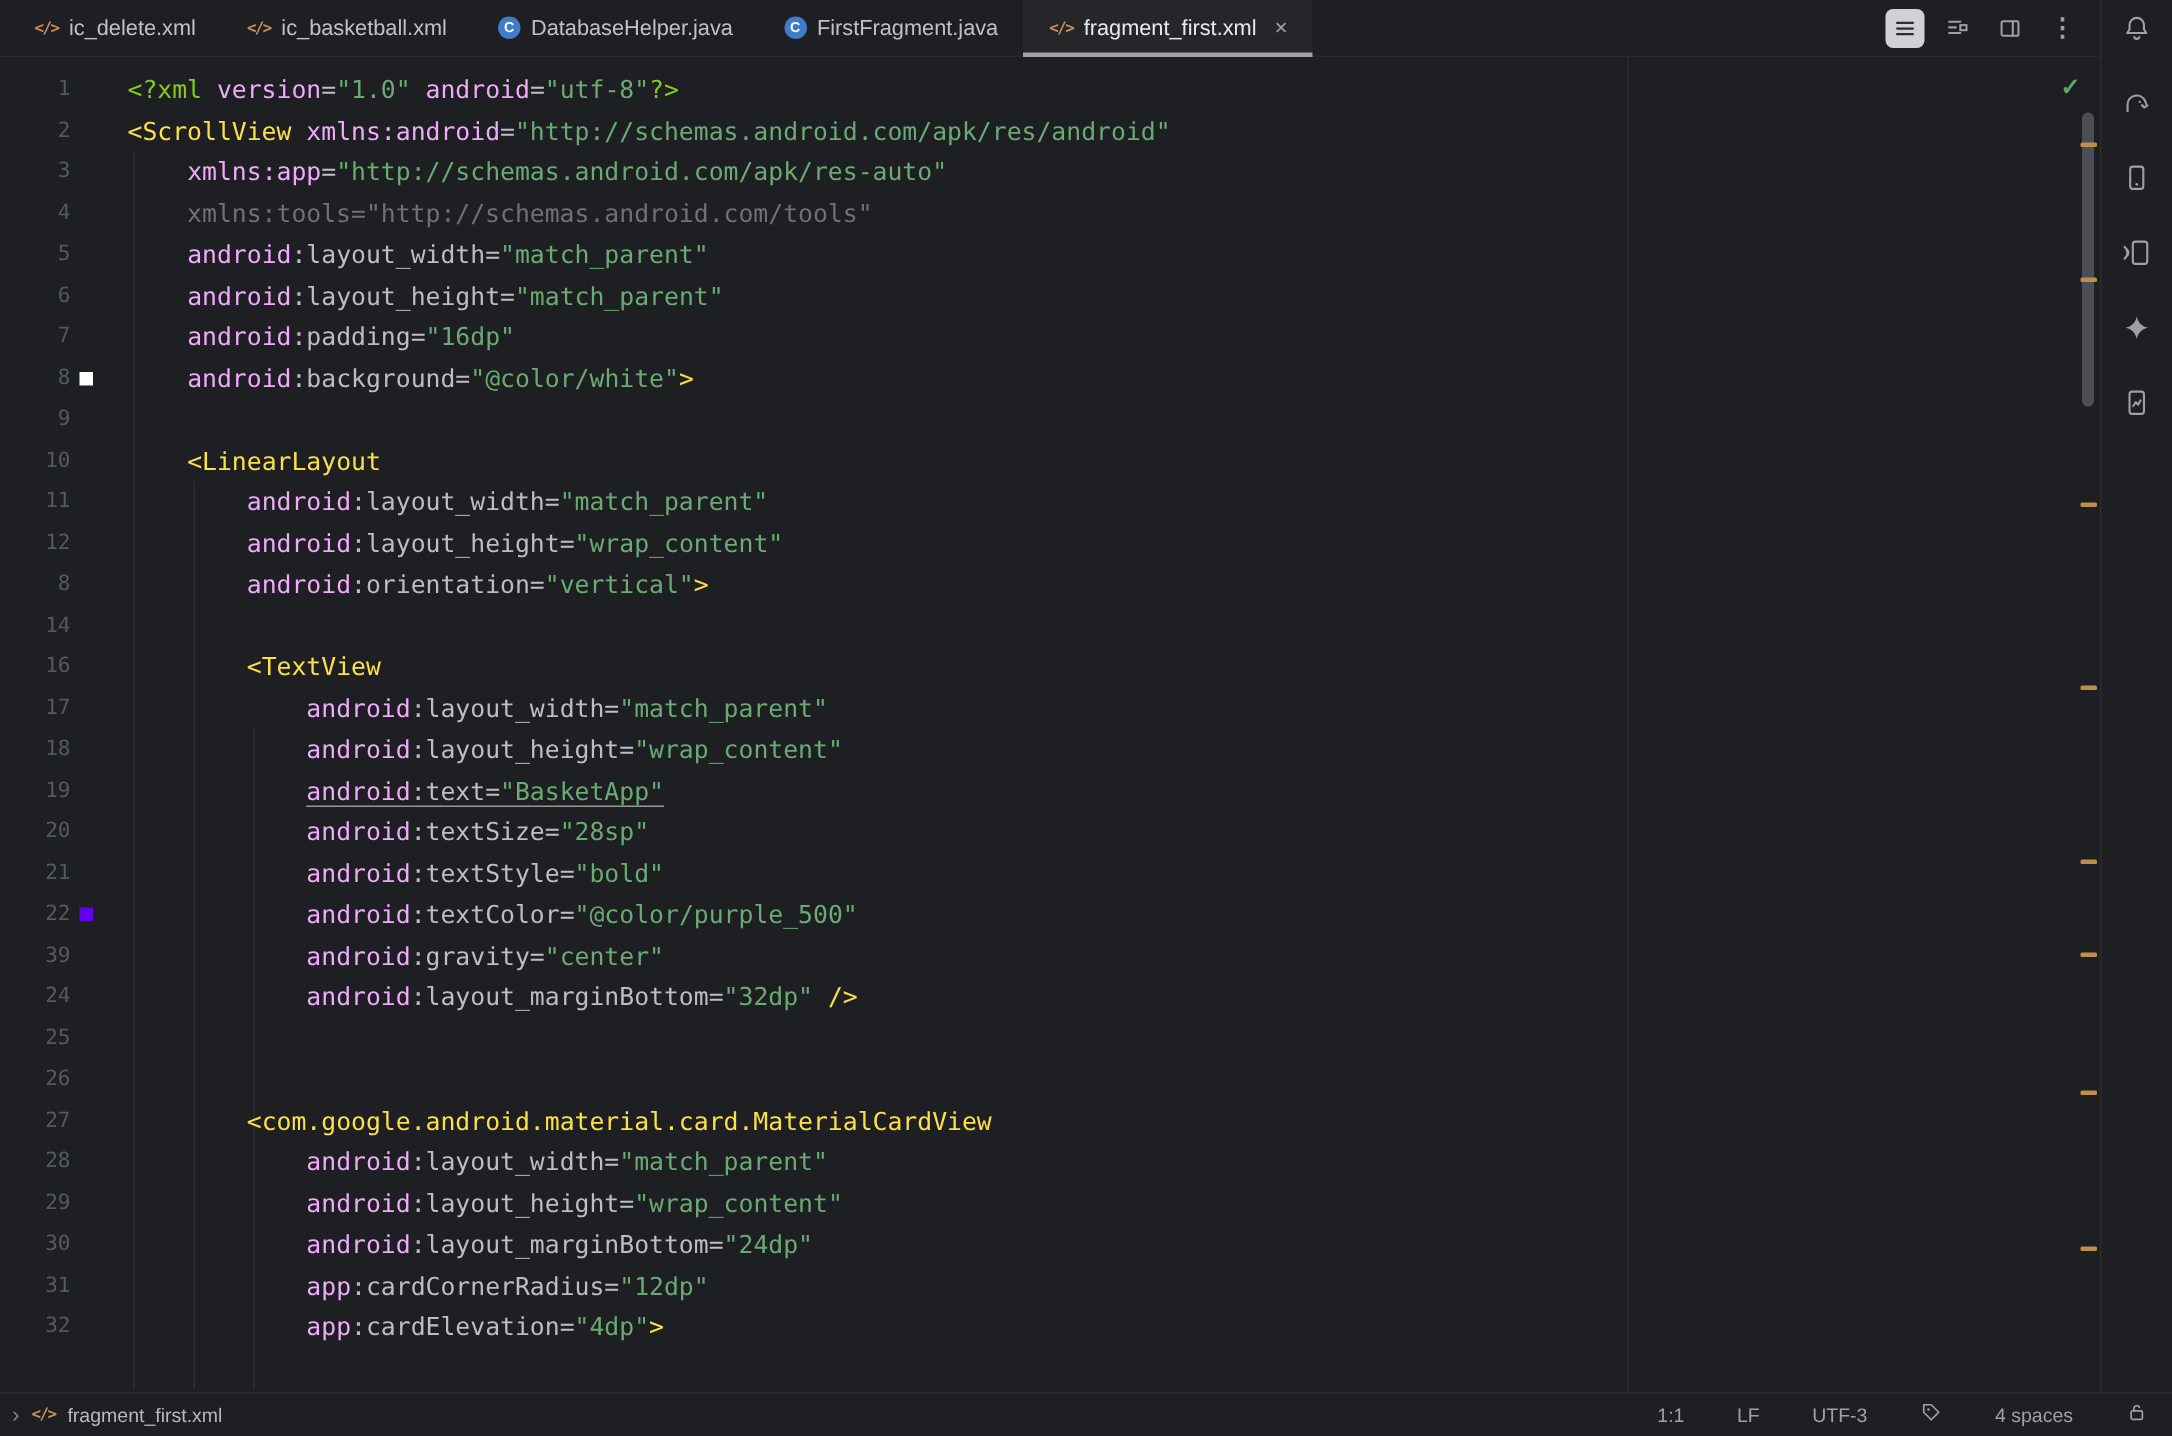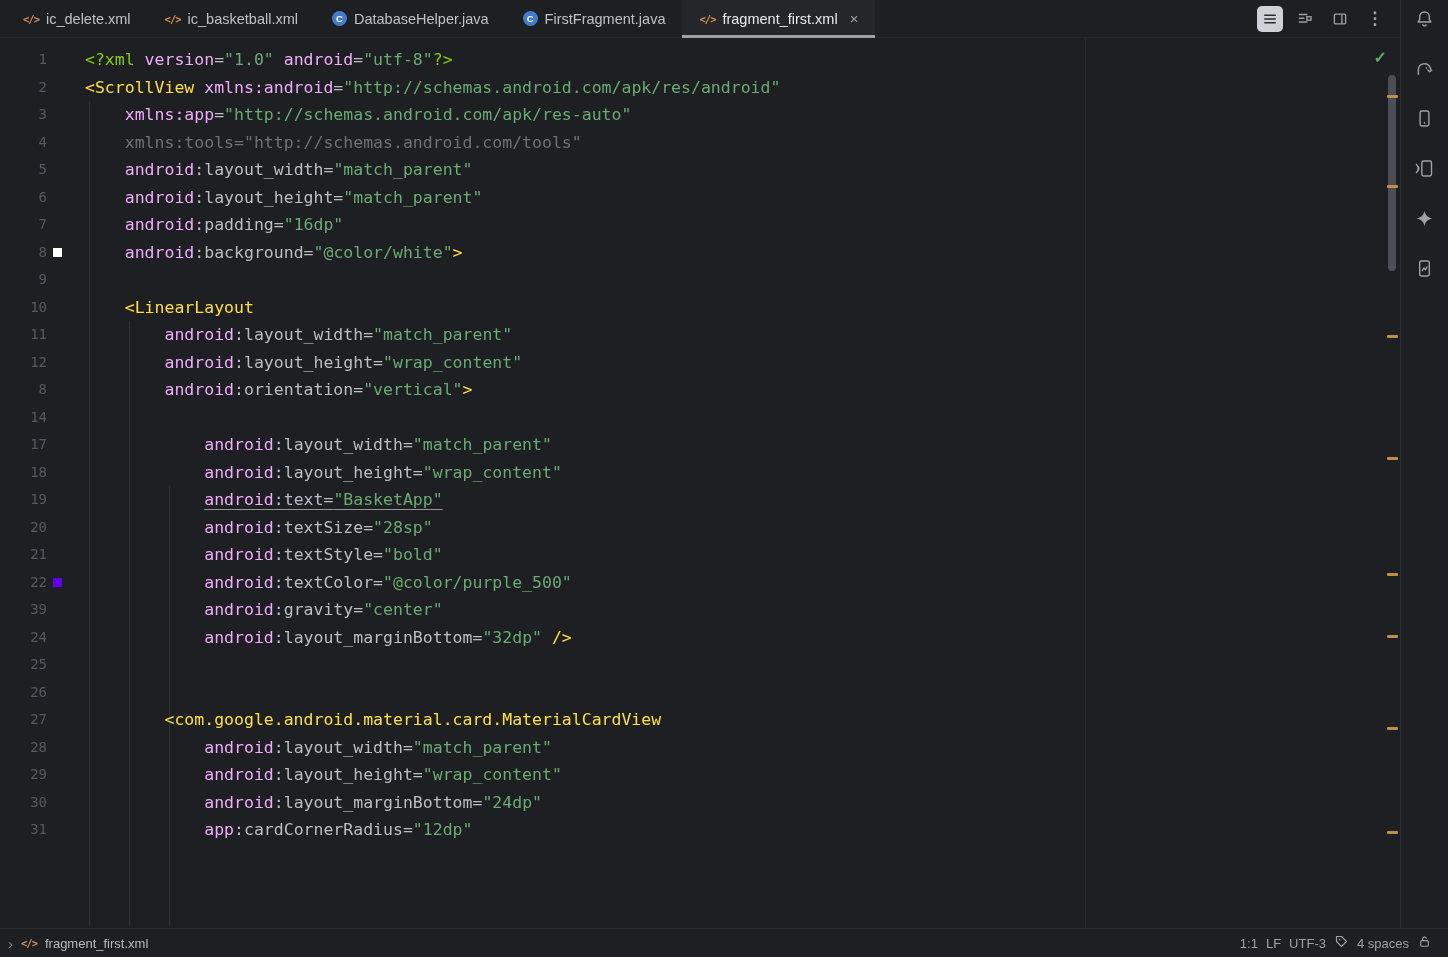--- a/index.html
+++ b/index.html
@@ -41,21 +41,21 @@
 
   
   .right-strip{width:48px;box-sizing:border-box;border-left:1px solid #2b2d31;display:flex;flex-direction:column;align-items:center;padding-top:6px;gap:26px;}
   .tool-btn{width:24px;height:24px;display:flex;align-items:center;justify-content:center;flex:none;}
 
   
   .status-bar{height:29px;box-sizing:border-box;border-top:1px solid #2b2d31;display:flex;align-items:center;justify-content:space-between;padding:0 16px 0 8px;font-size:13px;color:#9ca1a8;}
   .sb-left{display:flex;align-items:center;gap:8px;}
   .sb-chevron{color:#7f838a;font-size:15px;line-height:1;}
   .sb-file{color:#b6bac0;}
-  .sb-right{display:flex;align-items:center;gap:8px;justify-content:space-between;}
+  .sb-right{display:flex;align-items:center;gap:35px;justify-content:space-between;}
   .sb-item{white-space:nowrap;}
 </style>
 </head>
 <body>
 
 <div class="app">
   <div class="top">
     <div class="left-col">
 
       <div class="tab-bar">
@@ -192,20 +192,26 @@
               <div class="code-cell"><span class="pln">        </span><span class="ns">android</span><span class="pln">:orientation=</span><span class="str">"vertical"</span><span class="tag">&gt;</span></div>
             </div>
             <div class="line-row">
               <div class="gutter-cell">
                 <span class="ln">14</span>
               </div>
               <div class="code-cell"></div>
             </div>
             <div class="line-row">
               <div class="gutter-cell">
+                <span class="ln">16</span>
+              </div>
+              <div class="code-cell"><span class="pln">        </span><span class="tag">&lt;TextView</span></div>
+            </div>
+            <div class="line-row">
+              <div class="gutter-cell">
                 <span class="ln">17</span>
               </div>
               <div class="code-cell"><span class="pln">            </span><span class="ns">android</span><span class="pln">:layout_width=</span><span class="str">"match_parent"</span></div>
             </div>
             <div class="line-row">
               <div class="gutter-cell">
                 <span class="ln">18</span>
               </div>
               <div class="code-cell"><span class="pln">            </span><span class="ns">android</span><span class="pln">:layout_height=</span><span class="str">"wrap_content"</span></div>
             </div>
@@ -279,20 +285,26 @@
               <div class="gutter-cell">
                 <span class="ln">30</span>
               </div>
               <div class="code-cell"><span class="pln">            </span><span class="ns">android</span><span class="pln">:layout_marginBottom=</span><span class="str">"24dp"</span></div>
             </div>
             <div class="line-row">
               <div class="gutter-cell">
                 <span class="ln">31</span>
               </div>
               <div class="code-cell"><span class="pln">            </span><span class="ns">app</span><span class="pln">:cardCornerRadius=</span><span class="str">"12dp"</span></div>
+            </div>
+            <div class="line-row">
+              <div class="gutter-cell">
+                <span class="ln">32</span>
+              </div>
+              <div class="code-cell"><span class="pln">            </span><span class="ns">app</span><span class="pln">:cardElevation=</span><span class="str">"4dp"</span><span class="tag">&gt;</span></div>
             </div>
           </div>
         <div class="inspect-check">✓</div>
         <div class="sb-thumb"></div>
       <div class="stripe-mark" style="top: 57px;"></div>
           <div class="stripe-mark" style="top: 147px;"></div>
           <div class="stripe-mark" style="top: 297px;"></div>
           <div class="stripe-mark" style="top: 419px;"></div>
           <div class="stripe-mark" style="top: 535px;"></div>
           <div class="stripe-mark" style="top: 597px;"></div>

